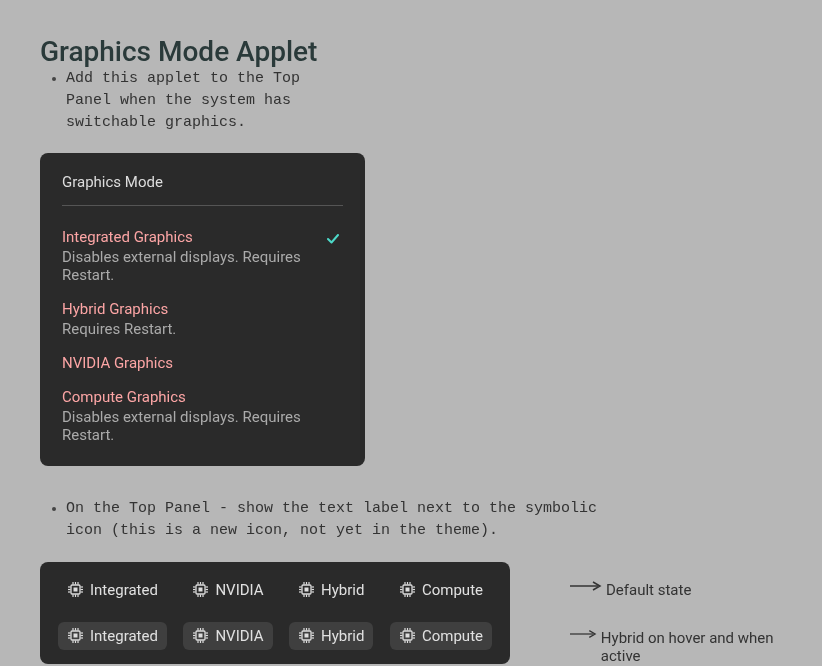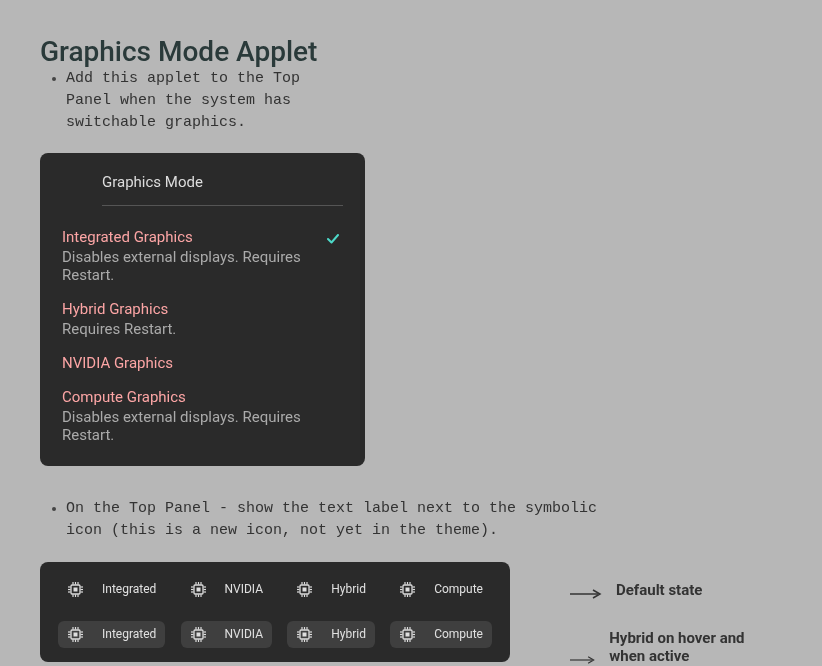--- a/index.html
+++ b/index.html
@@ -41,21 +41,20 @@
     width: 325px;
     padding: 20px 22px 20px 22px;
     color: #ddd;
   }
   .menu-header {
     font-size: 15px;
     color: #ddd;
     padding-bottom: 14px;
     border-bottom: 1px solid #555;
     margin-bottom: 16px;
-    margin-left: 40px;
   }
   .menu-item {
     position: relative;
     padding: 6px 0 10px 0;
   }
   .menu-item .label {
     font-size: 15px;
     color: #fca5a5;
   }
   .menu-item .desc {
@@ -82,24 +81,24 @@
     gap: 18px;
   }
   .panel-row {
     display: flex;
     justify-content: space-between;
     align-items: center;
   }
   .indicator {
     display: inline-flex;
     align-items: center;
-    gap: 18px;
+    gap: 6px;
     padding: 5px 9px;
     border-radius: 6px;
-    font-size: 12px;
+    font-size: 15px;
     color: #e0e0e0;
   }
   .indicator.hover {
     background: #3f3f3f;
   }
   .chip-icon {
     width: 17px; height: 17px;
     flex-shrink: 0;
   }
 
@@ -107,25 +106,24 @@
     position: absolute;
     left: 530px;
     top: 0;
     display: flex;
     flex-direction: column;
     gap: 30px;
     padding-top: 19px;
   }
   .arrow-row {
     display: flex;
-    align-items: flex-end;
-    gap: 14px;
+    align-items: flex-start;
+    gap: 4px;
     font-size: 15px;
     color: #333;
-    font-weight: bold;
   }
   .arrow {
     width: 32px; height: 10px;
   }
   .row-wrap { position: relative; }
 </style>
 </head>
 <body>
 
 <svg width="0" height="0" style="position:absolute">

